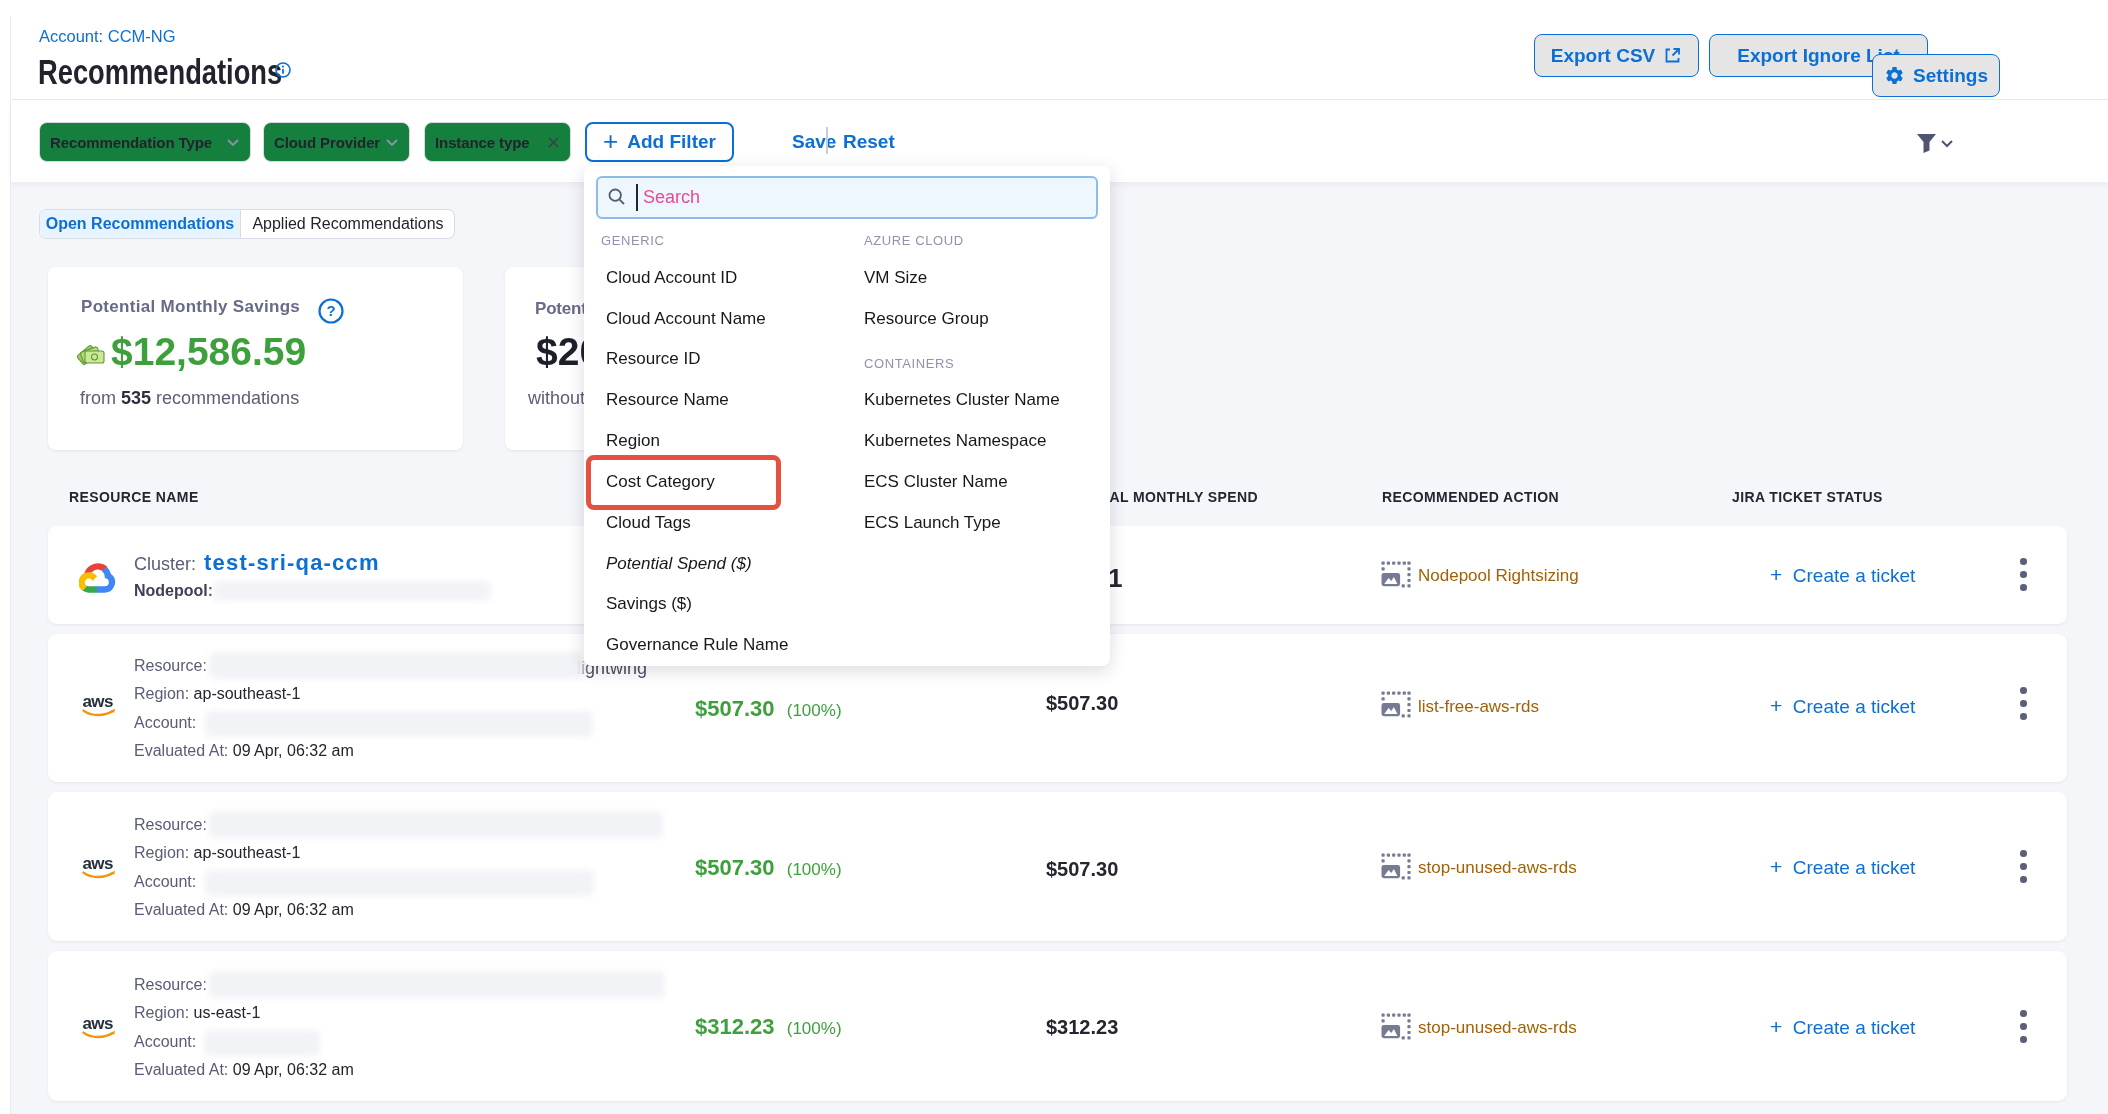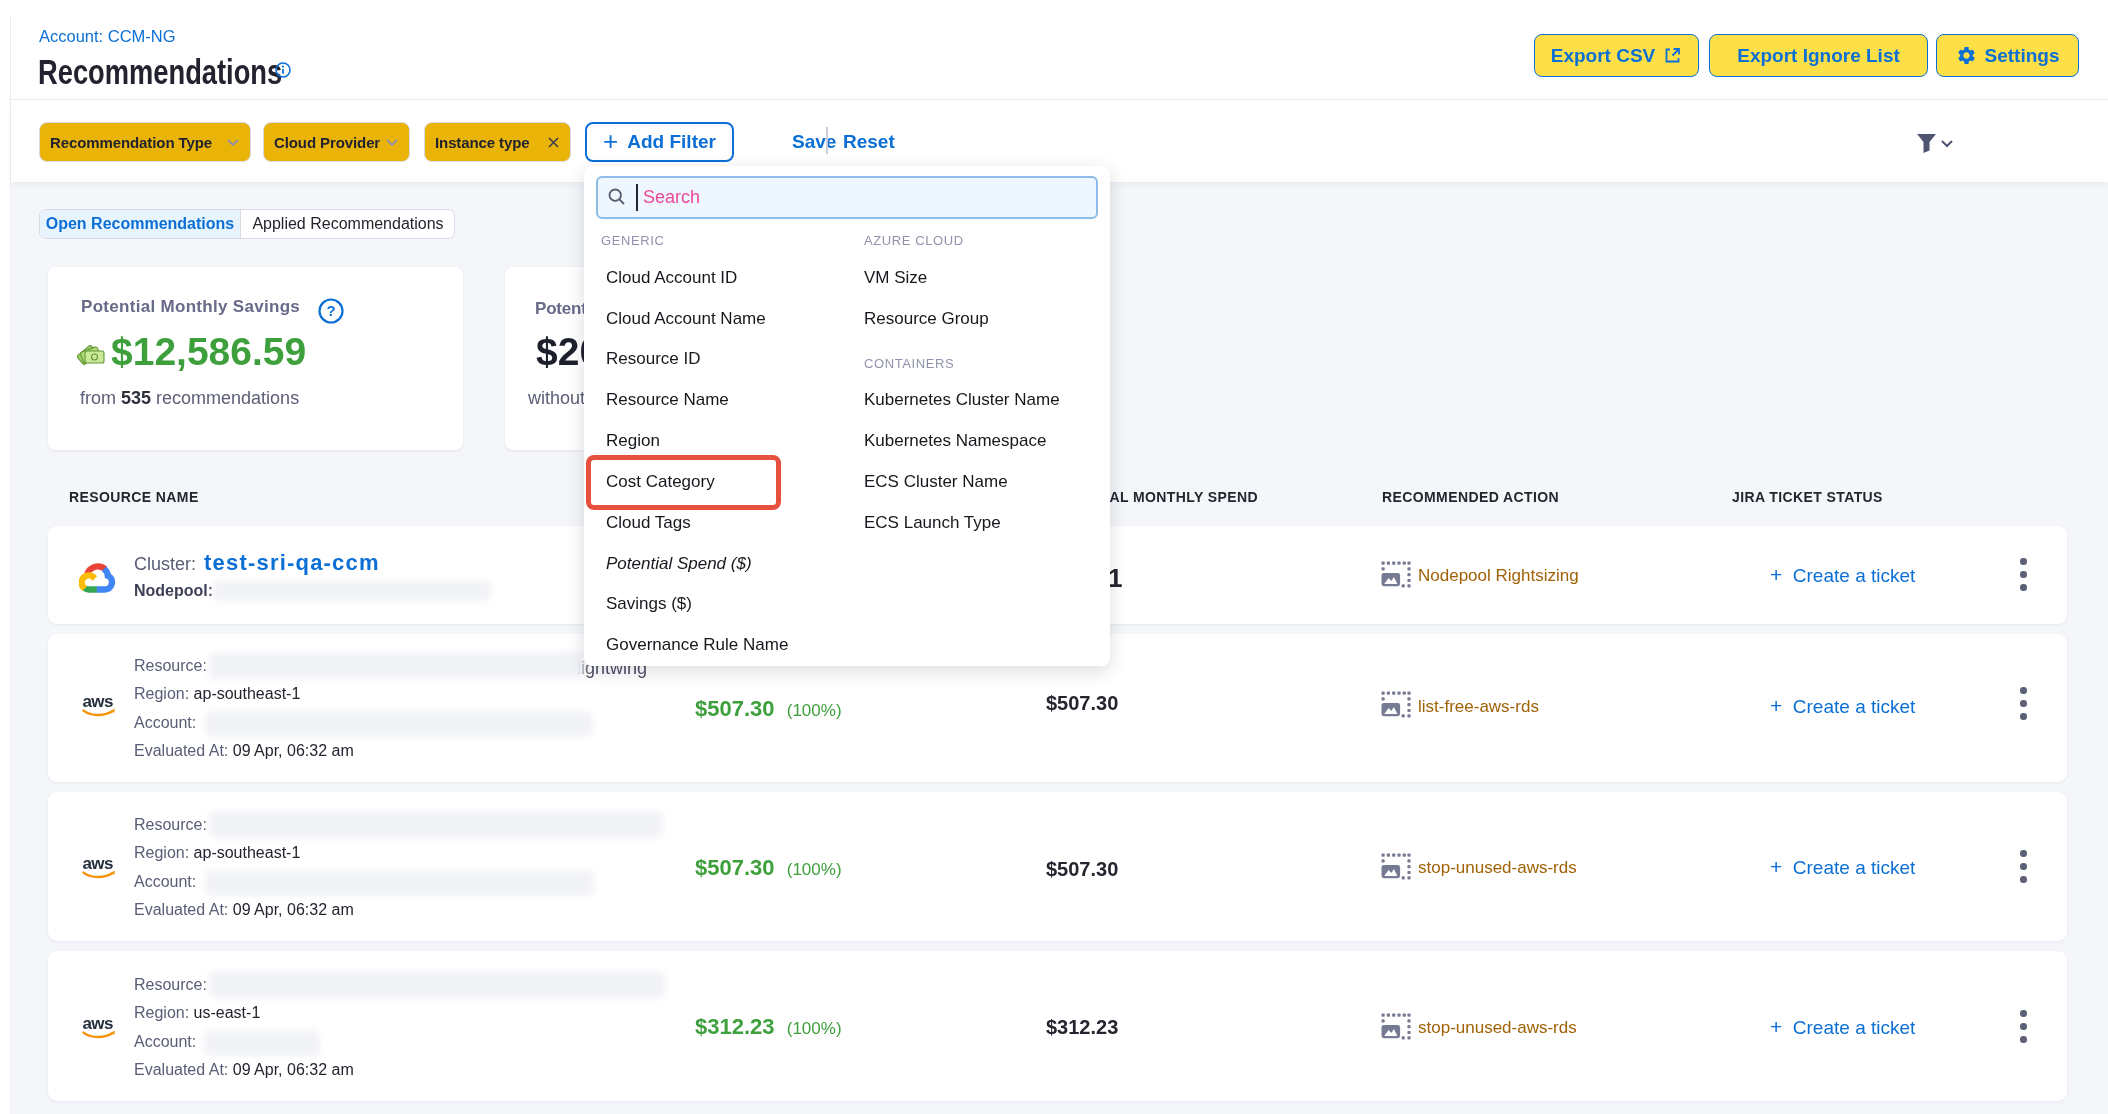--- a/index.html
+++ b/index.html
@@ -16,25 +16,25 @@
   .hdr { position:absolute; font-size:14px; font-weight:bold; color:#22272f; letter-spacing:0.4px; white-space:nowrap; }
   .green-big { position:absolute; font-size:22px; font-weight:bold; color:#3ea03c; white-space:nowrap; }
   .green-pct { font-size:17px; font-weight:normal; }
   .spend { position:absolute; font-size:20px; font-weight:bold; color:#24252e; }
   .action { position:absolute; font-size:17px; color:#a16207; }
   .ticket { position:absolute; font-size:19px; font-weight:normal; color:#0b6fd6; white-space:nowrap;margin-left:36px; }
   .kebab { position:absolute; width:7px; }
   .kebab div { width:6.5px; height:6.5px; border-radius:50%; background:#5c6076; margin:0 0 6.5px 0; }
   .item { position:absolute; font-size:17px; color:#17181d; white-space:nowrap; }
   .sechdr { position:absolute; font-size:13px; color:#9093ab; letter-spacing:0.6px; white-space:nowrap; }
-  .chip { position:absolute; top:122px; height:40px; background:#eab308; border:1px solid #d8dae6;
+  .chip { position:absolute; top:122px; height:40px; background:#15803d; border:1px solid #d8dae6;
           border-radius:8px; display:flex; align-items:center; padding:0 10px; font-size:15px; letter-spacing:-0.1px;
           font-weight:bold; color:#22232e; white-space:nowrap; }
   .topbtn { position:absolute; top:34px; height:43px; border:1.5px solid #0b6fd6; border-radius:8px;
-            background:#fde047; display:flex; align-items:center; justify-content:center; gap:8px;
+            background:#e5e5e5; display:flex; align-items:center; justify-content:center; gap:8px;
             font-size:19px; font-weight:bold; color:#0b6fd6; white-space:nowrap; }
 </style>
 </head>
 <body>
 
 <div class="abs" style="left:10px; top:182px; width:2098px; height:932px; background:#f4f6fa;"></div>
 <div class="abs" style="left:10px; top:99px; width:2098px; height:1px; background:#e7e8f0;"></div>
 <div class="abs" style="left:10px; top:16px; width:1px; height:1098px; background:#ececf3;"></div>
 <div class="abs" style="left:11px; top:100px; width:2097px; height:82px; background:#fff; box-shadow:0 3px 6px rgba(40,45,80,0.05);"></div>
 
@@ -47,21 +47,21 @@
 </svg>
 
 <div class="topbtn" style="left:1534px; width:165px;">Export CSV
   <svg width="19" height="19" viewBox="0 0 19 19" fill="none" stroke="#0b6fd6" stroke-width="1.8">
     <path d="M7 3.5 H3.5 V15.5 H15.5 V12"></path>
     <path d="M10.5 3 H16 V8.5"></path>
     <path d="M16 3 L9.5 9.5"></path>
   </svg>
 </div>
 <div class="topbtn" style="left:1709px; width:219px;">Export Ignore List</div>
-<div class="topbtn" style="left:1936px; width:143px;">
+<div class="topbtn" style="left:1872px; width:128px;margin-top:20px;">
   <svg width="21" height="21" viewBox="0 0 24 24" fill="#0b6fd6">
     <path d="M19.14 12.94c.04-.3.06-.61.06-.94 0-.32-.02-.64-.07-.94l2.03-1.58c.18-.14.23-.41.12-.61l-1.92-3.32c-.12-.22-.37-.29-.59-.22l-2.39.96c-.5-.38-1.03-.7-1.62-.94l-.36-2.54c-.04-.24-.24-.41-.48-.41h-3.84c-.24 0-.43.17-.47.41l-.36 2.54c-.59.24-1.13.57-1.62.94l-2.39-.96c-.22-.08-.47 0-.59.22L2.74 8.87c-.12.21-.08.47.12.61l2.03 1.58c-.05.3-.09.63-.09.94s.02.64.07.94l-2.03 1.58c-.18.14-.23.41-.12.61l1.92 3.32c.12.22.37.29.59.22l2.39-.96c.5.38 1.03.7 1.62.94l.36 2.54c.05.24.24.41.48.41h3.84c.24 0 .44-.17.47-.41l.36-2.54c.59-.24 1.13-.56 1.62-.94l2.39.96c.22.08.47 0 .59-.22l1.92-3.32c.12-.22.07-.47-.12-.61l-2.01-1.58zM12 15.6c-1.98 0-3.6-1.62-3.6-3.6s1.62-3.6 3.6-3.6 3.6 1.62 3.6 3.6-1.62 3.6-3.6 3.6z"></path>
   </svg>
   Settings</div>
 
 <div class="chip" style="left:39px; width:212px;">Recommendation Type
   <svg style="margin-left:auto" width="14" height="9" viewBox="0 0 14 9" fill="none" stroke="#8f92a8" stroke-width="1.8">
       <path d="M2 2 L7 7 L12 2"></path>
     </svg>
 </div>

